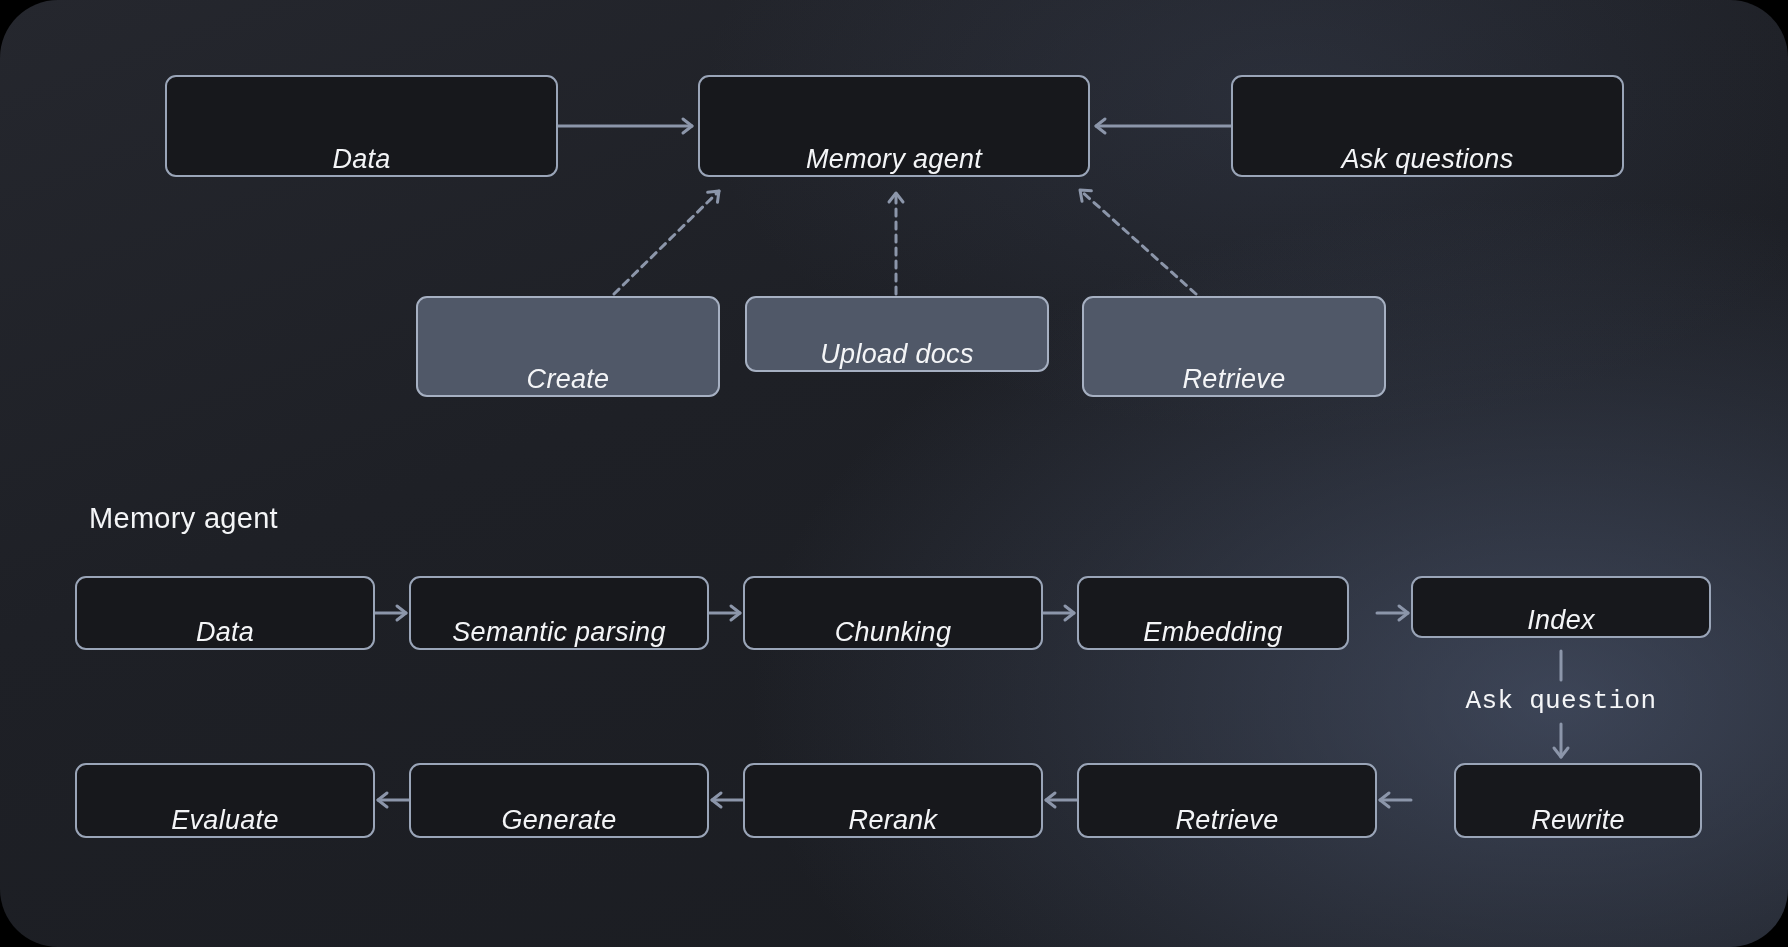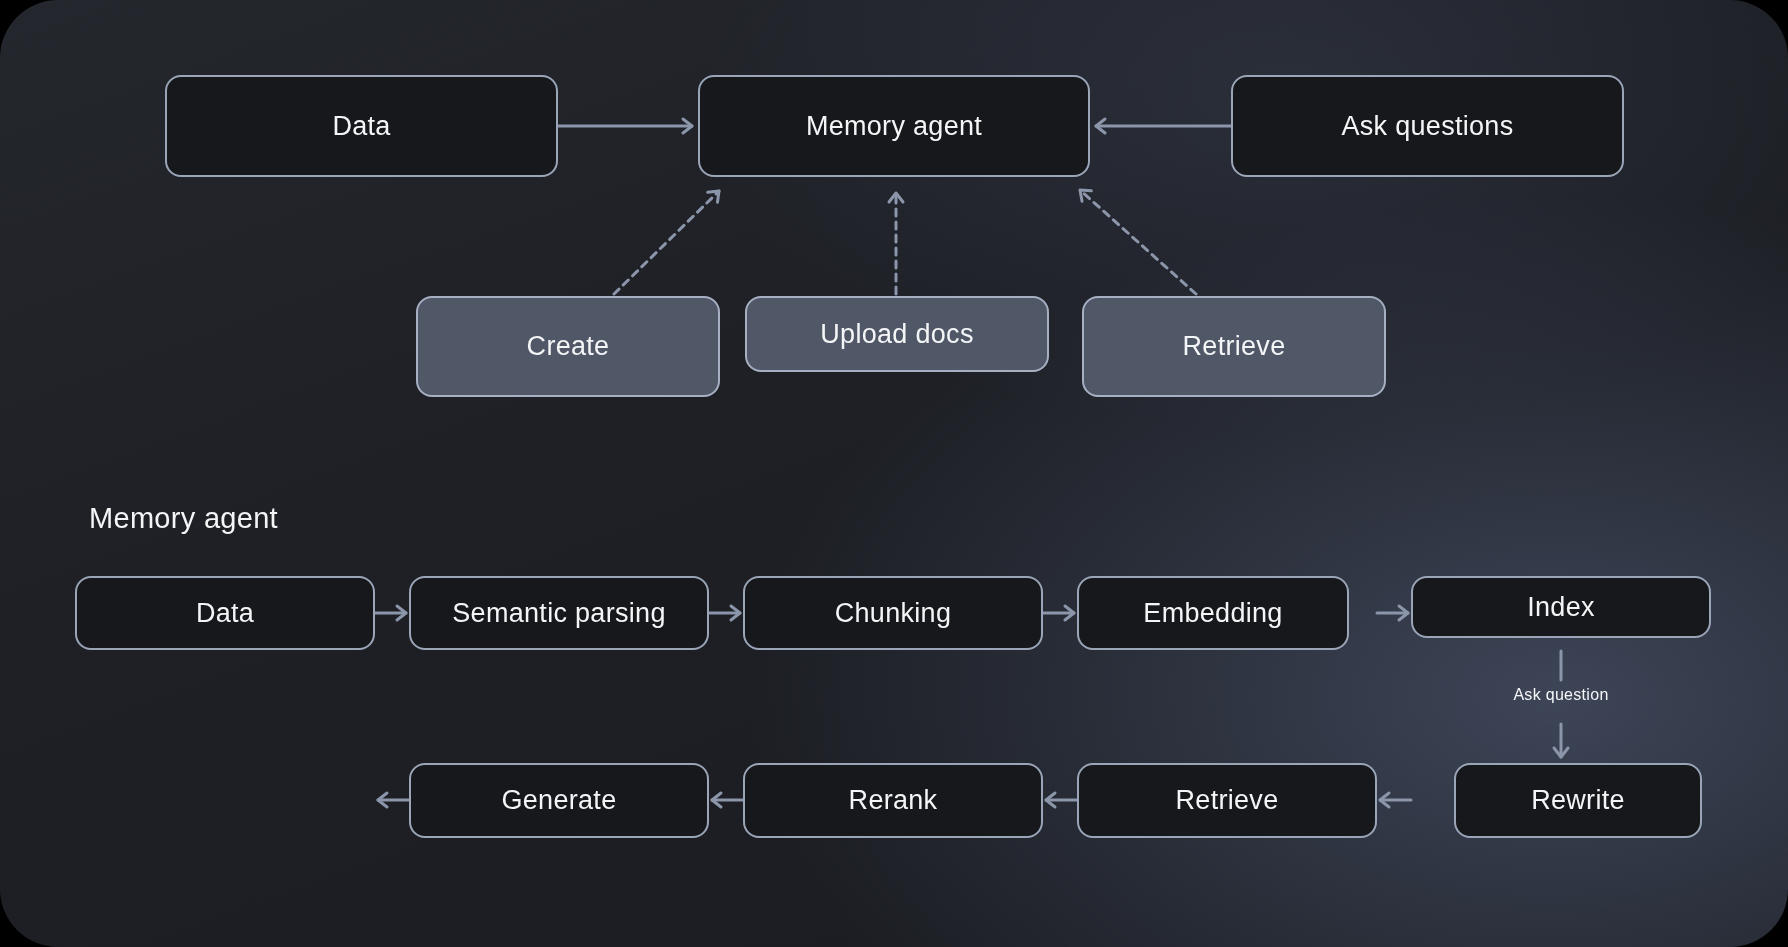--- a/index.html
+++ b/index.html
@@ -11,43 +11,45 @@
     background:
       radial-gradient(1150px 720px at 87% 74%, rgba(88,101,130,0.55) 0%, rgba(88,101,130,0.18) 45%, rgba(88,101,130,0) 70%),
       radial-gradient(900px 520px at 72% 10%, rgba(72,82,106,0.28) 0%, rgba(72,82,106,0) 65%),
       linear-gradient(160deg,#25272e 0%,#1e2026 40%,#1a1c21 100%);
     font-family:"Liberation Sans", sans-serif;
   }
   .node{
     position:absolute;
     box-sizing:border-box;
     border:2.5px solid #9aa5b8;
-    border-radius:16px;
-    display:flex;align-items:center;justify-content:center;
+    border-radius:11px;
+    display:flex;align-items:flex-end;justify-content:center;
     color:#f4f5f7;
     font-size:27px;
     letter-spacing:.3px;
     white-space:nowrap;
+    font-style:italic;
   }
   .node.dark{background:#17181c;}
   .node.gray{background:#505868;border-color:#a6b0c2;}
   .label{
     position:absolute;
     color:#f4f5f7;
     font-size:29px;
     letter-spacing:.3px;
     white-space:nowrap;
   }
   .edge-label{
     position:absolute;
     color:#f4f5f7;
-    font-size:16px;
+    font-size:26px;
     letter-spacing:.3px;
     text-align:center;
     white-space:nowrap;
+    font-family:Liberation Mono, monospace;
   }
   svg.edges{position:absolute;inset:0;pointer-events:none;}
   svg.edges path{stroke:#8c96aa;stroke-width:3;fill:none;stroke-linecap:round;}
   svg.edges path.dashed{stroke-dasharray:7 6;}
 </style>
 </head>
 <body>
 
 <div class="canvas">
 
@@ -110,20 +112,23 @@
   </div>
   <div class="node dark" style="left:1077px;top:576px;width:272px;height:74px">
     <span>Embedding</span>
   </div>
   <div class="node dark" style="left:1411px;top:576px;width:300px;height:62px">
     <span>Index</span>
   </div>
 
   <div class="edge-label" style="left:1411px;top:686px;width:300px">Ask question</div>
 
+  <div class="node dark" style="left:75px;top:763px;width:300px;height:75px">
+    <span>Evaluate</span>
+  </div>
   <div class="node dark" style="left:743px;top:763px;width:300px;height:75px">
     <span>Rerank</span>
   </div>
   <div class="node dark" style="left:409px;top:763px;width:300px;height:75px">
     <span>Generate</span>
   </div>
   <div class="node dark" style="left:1077px;top:763px;width:300px;height:75px">
     <span>Retrieve</span>
   </div>
   <div class="node dark" style="left:1454px;top:763px;width:248px;height:75px">

